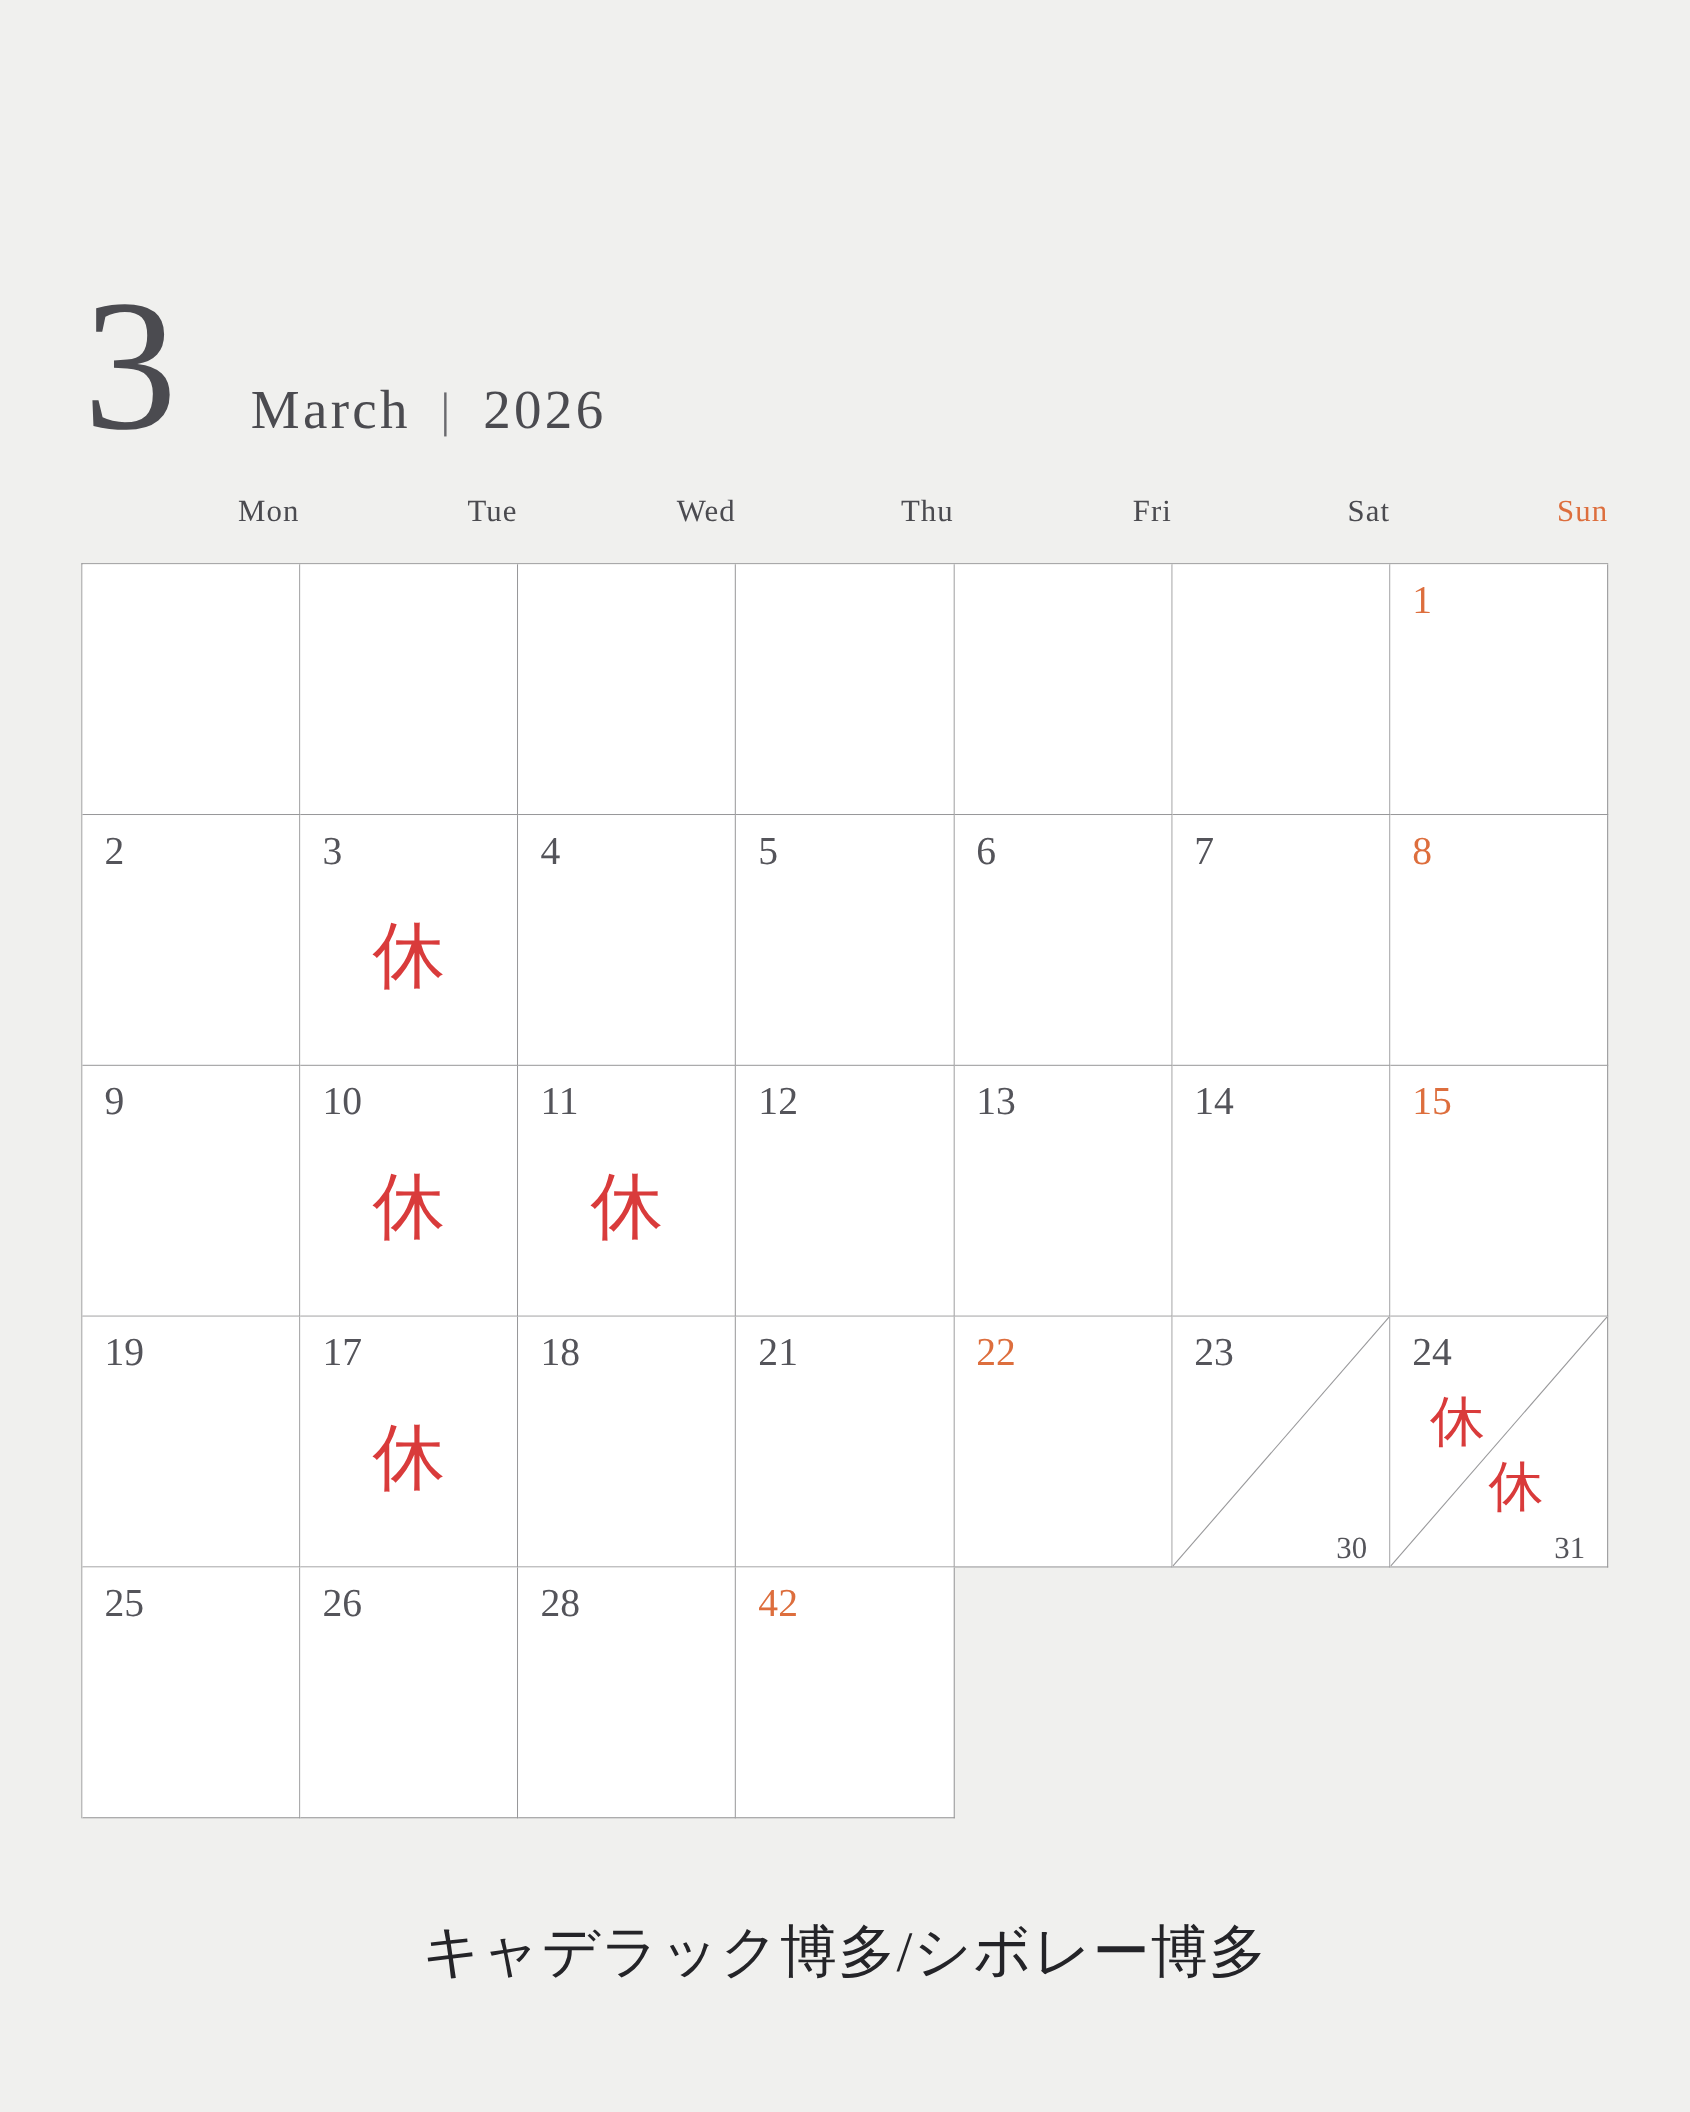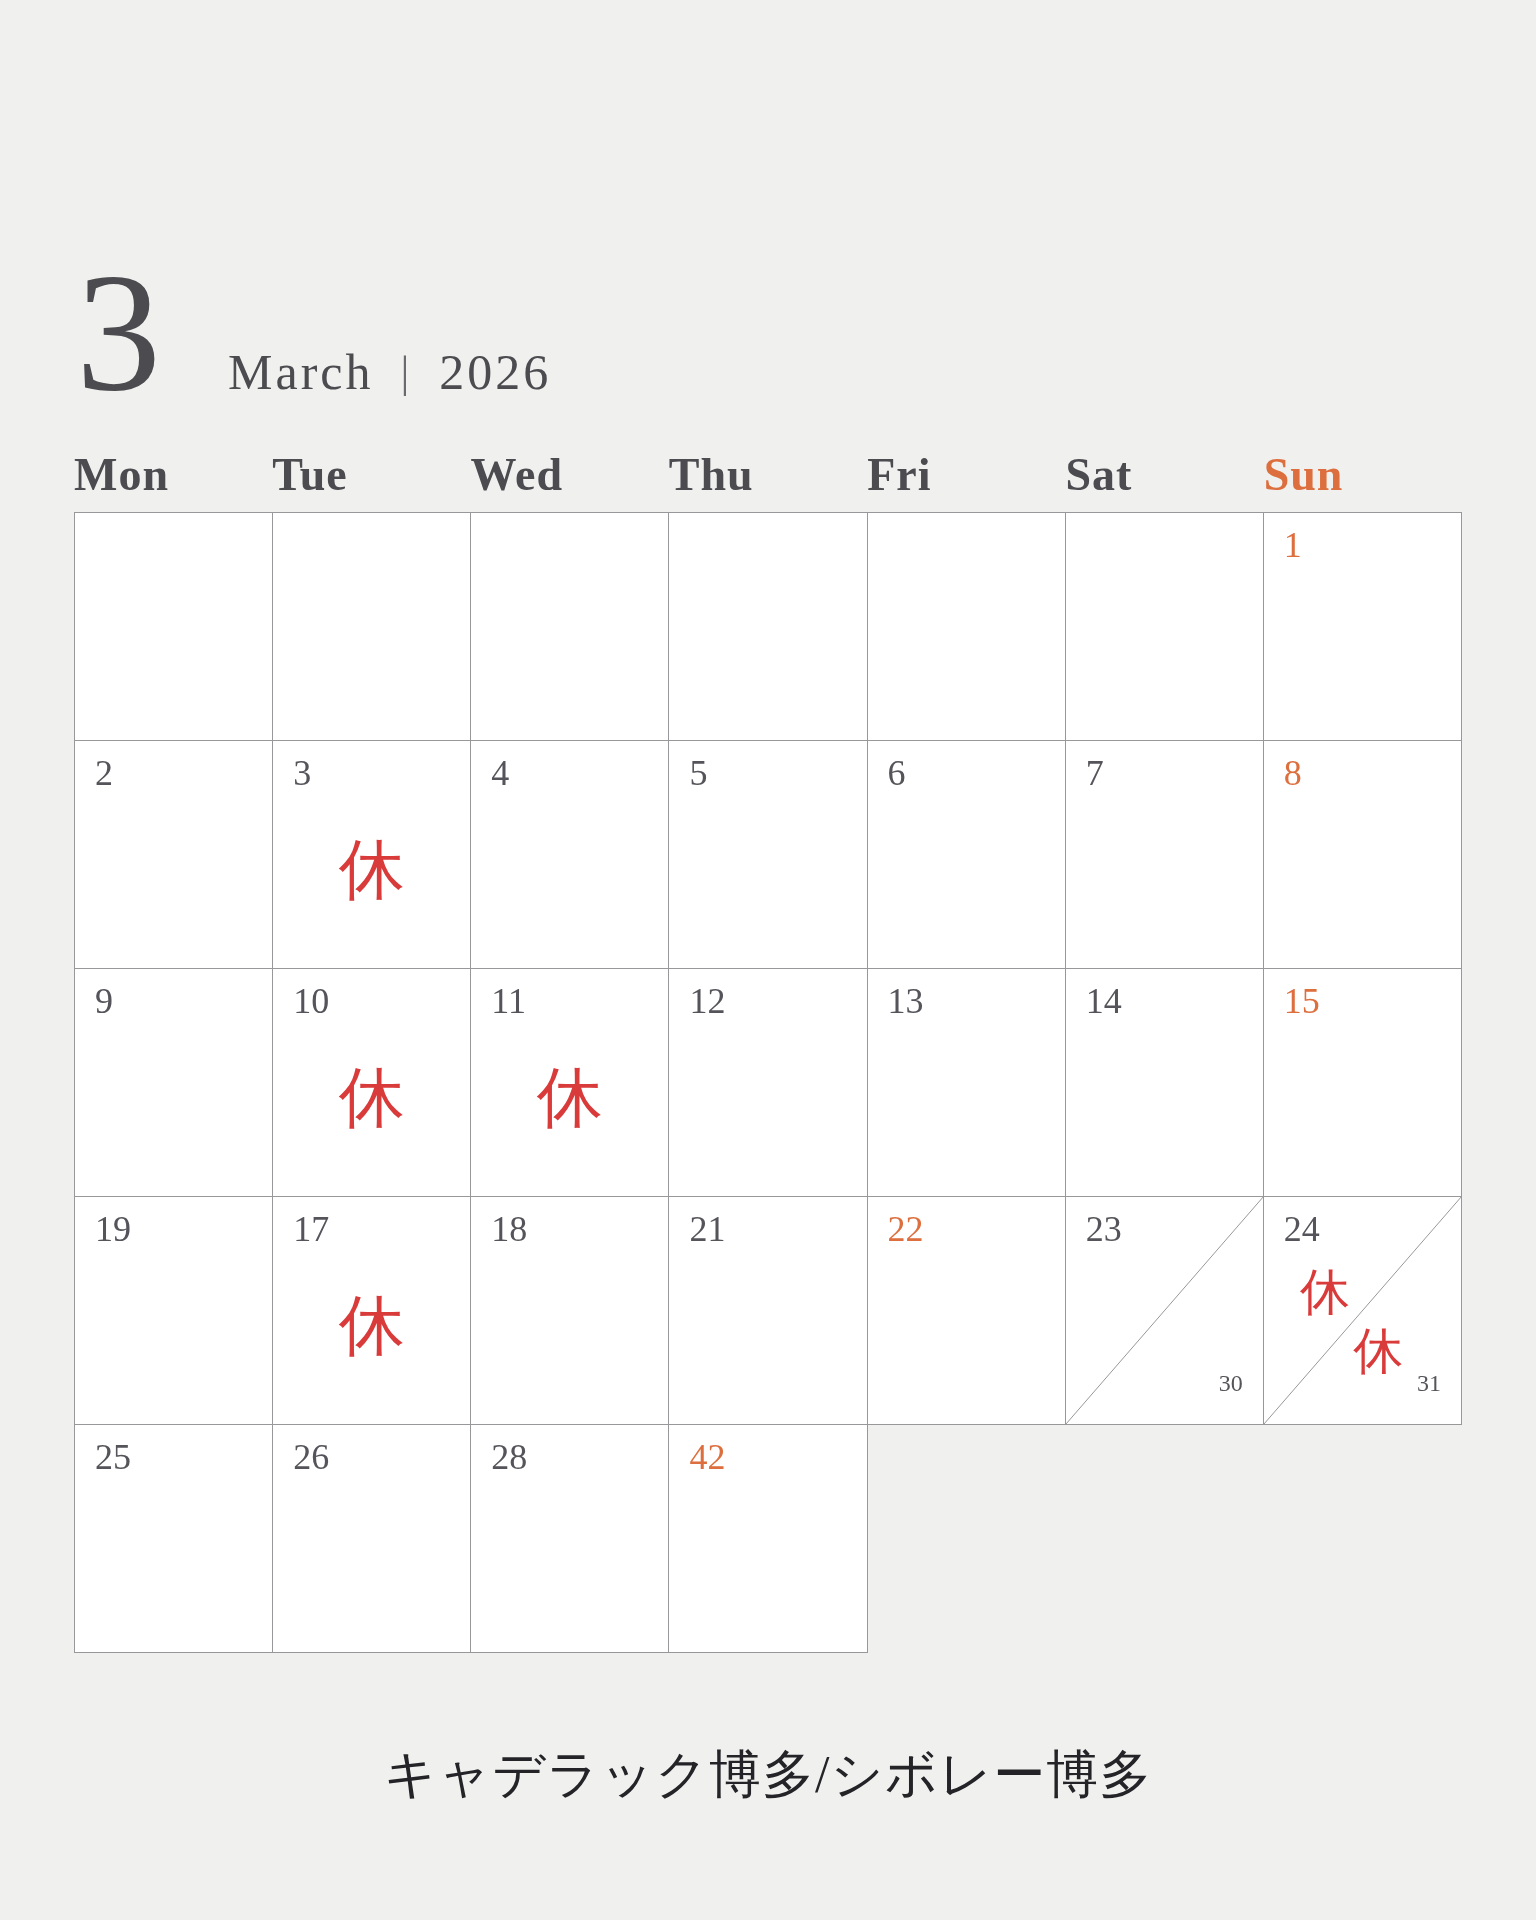--- a/index.html
+++ b/index.html
@@ -30,44 +30,44 @@
     display:inline-block;margin:0 27px;font-size:44px;color:#6a6a6e;
     transform:translateY(-2px);
   }
 
   
   #weekdays{
     position:absolute;left:74px;top:452px;width:1388px;
     display:grid;grid-template-columns:repeat(7,1fr);
   }
   .wd{
-    text-align:left;font-size:46px;line-height:1;
-    color:var(--header-dark);letter-spacing:1px;font-weight:bold;
+    text-align:right;font-size:28px;line-height:1;
+    color:var(--header-dark);letter-spacing:1px;
   }
   .wd.sun{color:var(--accent-orange);}
 
   
   #grid{
     position:absolute;left:74px;top:512px;width:1388px;height:1141px;
     display:grid;grid-template-columns:repeat(7,1fr);grid-template-rows:repeat(5,1fr);
     border-top:1px solid var(--border-gray);
     border-left:1px solid var(--border-gray);
   }
   .cell{
     position:relative;background:var(--cell-bg);
     border-right:1px solid var(--border-gray);
     border-bottom:1px solid var(--border-gray);
   }
   .date{
     position:absolute;top:13px;left:20px;
     font-size:36px;line-height:1.1;color:var(--text-dark);
   }
   .date2{
-    position:absolute;bottom:28px;right:20px;
-    font-size:24px;line-height:1.1;color:var(--text-dark);
+    position:absolute;bottom:0;right:20px;
+    font-size:28px;line-height:1.1;color:var(--text-dark);
   }
   .orange{color:var(--accent-orange);}
   .closed-big{
     position:absolute;left:50%;top:57%;transform:translate(-50%,-50%);
     font-size:66px;line-height:1;color:var(--closed-red);
   }
   .closed-a{
     position:absolute;left:31%;top:42%;transform:translate(-50%,-50%);
     font-size:50px;line-height:1;color:var(--closed-red);
   }

